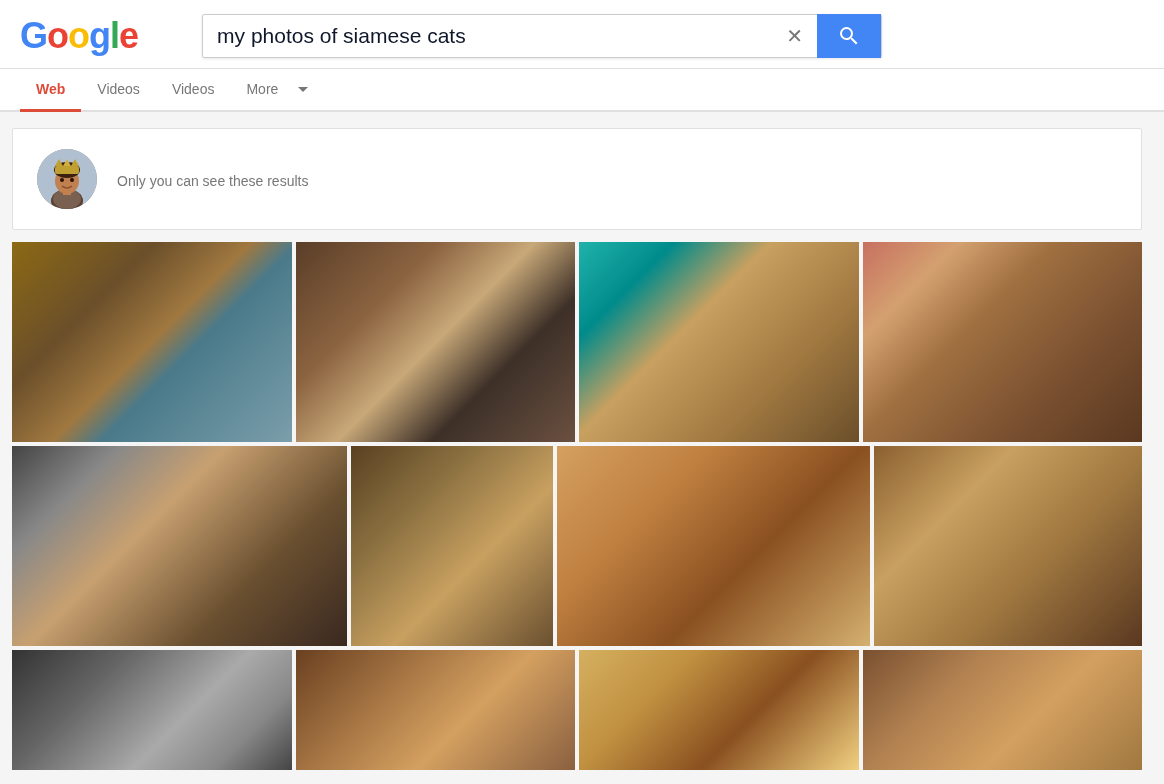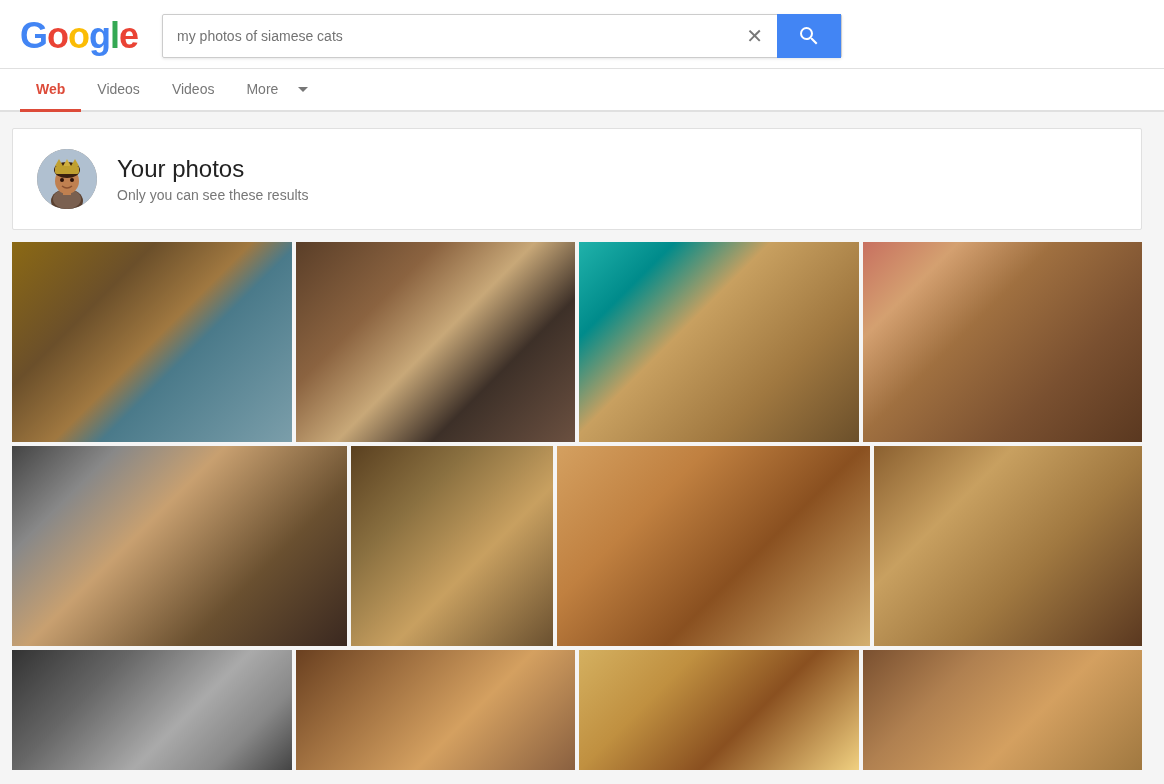--- a/index.html
+++ b/index.html
@@ -5,20 +5,21 @@
     * { margin: 0; padding: 0; box-sizing: border-box; }
     body { font-family: Arial, sans-serif; background: #fff; width: 1164px; min-height: 784px; overflow-x: hidden; }
 
     
     #header {
       display: flex;
       align-items: center;
       padding: 14px 20px 10px 20px;
       border-bottom: 1px solid #e0e0e0;
       background: #fff;
+      gap: 40px;
     }
 
     #logo {
       font-size: 36px;
       font-weight: bold;
       letter-spacing: -1px;
       margin-right: 24px;
       text-decoration: none;
       flex-shrink: 0;
     }
@@ -35,23 +36,23 @@
       flex: 1;
       max-width: 680px;
       height: 44px;
       box-shadow: 0 1px 3px rgba(0,0,0,0.1);
     }
 
     #search-input {
       flex: 1;
       border: none;
       outline: none;
-      font-size: 14px;
+      font-size: 21px;
       padding: 0 14px;
-      color: #737373;
+      color: #0f172a;
     }
 
     #clear-btn {
       cursor: pointer;
       padding: 0 14px;
       color: #777;
       font-size: 20px;
       display: flex;
       align-items: center;
     }
@@ -277,21 +278,20 @@
 
         <path d="M25 37 Q30 41 35 37" stroke="#8a5030" stroke-width="1.5" fill="none"></path>
 
         <rect x="18" y="17" width="24" height="8" rx="2" fill="#c0a030"></rect>
         <polygon points="18,17 22,10 26,17" fill="#c0a030"></polygon>
         <polygon points="26,17 30,10 34,17" fill="#d0b040"></polygon>
         <polygon points="34,17 38,10 42,17" fill="#c0a030"></polygon>
       </svg>
     </div>
     <div id="your-photos-info">
-      <div id="your-photos-title">Your photos</div>
       <div id="your-photos-subtitle">Only you can see these results</div>
     </div>
   </div>
 
   <div id="photo-grid">
 
     <div class="photo-row">
       <div class="photo-item cat-photo-1"></div>
       <div class="photo-item cat-photo-2"></div>
       <div class="photo-item cat-photo-3"></div>

